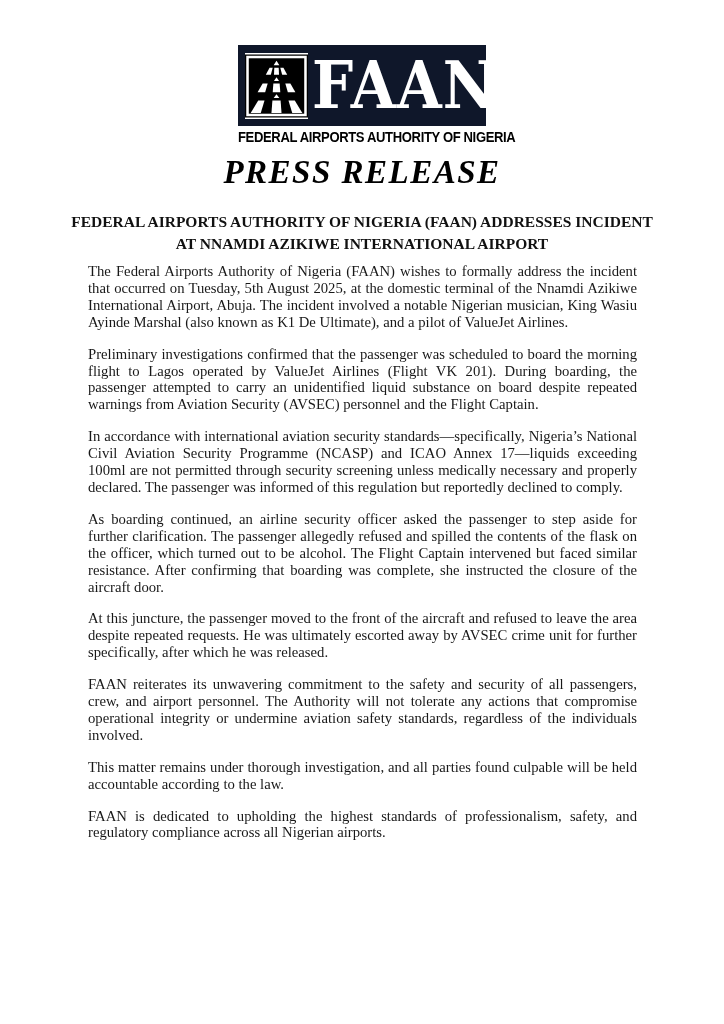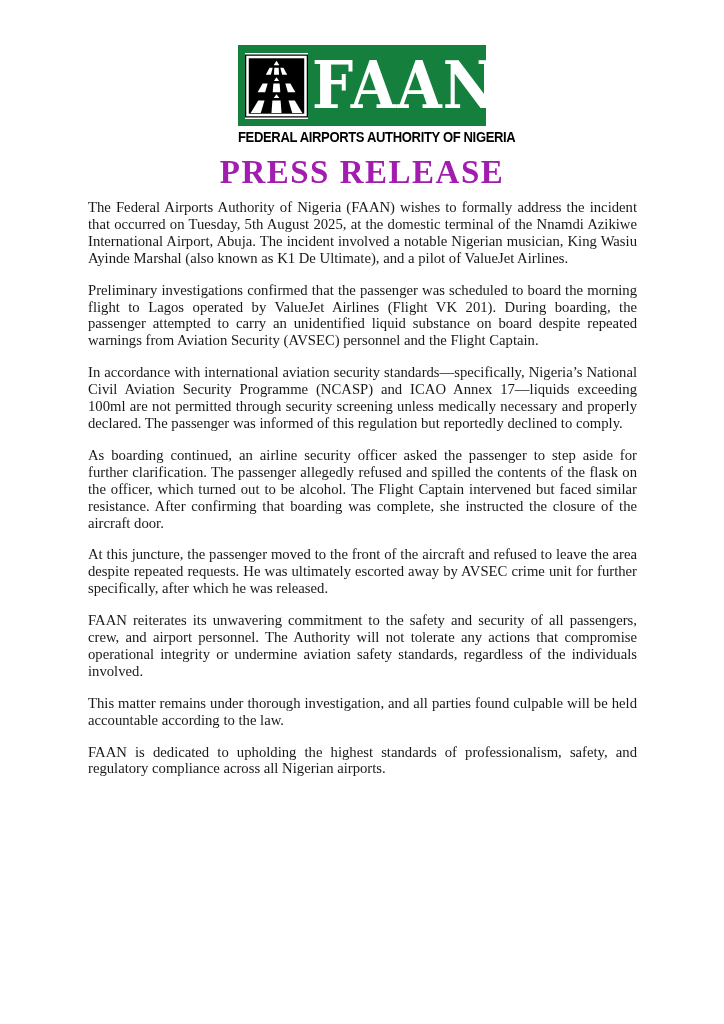--- a/index.html
+++ b/index.html
@@ -18,21 +18,21 @@
 
   
   .logo-wrap {
     width: 248px;
     margin: 0 auto;
     text-align: left;
   }
   .logo-green {
     width: 248px;
     height: 81px;
-    background: #15803d;
+    background: #0f172a;
     display: flex;
     align-items: center;
     box-sizing: border-box;
     padding-left: 7px;
   }
   .logo-icon-box {
     width: 63px;
     height: 66px;
     background: #000000;
     box-shadow: inset 0 0 0 3px #ffffff, inset 0 0 0 5px #000000;
@@ -63,21 +63,22 @@
     transform-origin: left center;
   }
 
   
   .press-title {
     text-align: center;
     font-weight: bold;
     font-size: 33px;
     letter-spacing: 1.5px;
     margin-top: 9px;
-    color: #a21caf;
+    color: #000000;
+    font-style: italic;
   }
 
   
   .release-date {
     margin: 19px 87px 0 88px;
     font-size: 15px;
   }
 
   
   .headline {
@@ -142,20 +143,24 @@
         </svg>
       </div>
       <div class="logo-acronym">FAAN</div>
     </div>
     <div class="logo-orgname">FEDERAL AIRPORTS AUTHORITY OF NIGERIA</div>
   </div>
 
   <div class="press-title">PRESS RELEASE</div>
 
 
+  <div class="headline">
+    <div>FEDERAL AIRPORTS AUTHORITY OF NIGERIA (FAAN) ADDRESSES INCIDENT</div>
+    <div>AT NNAMDI AZIKIWE INTERNATIONAL AIRPORT</div>
+  </div>
 
   <div class="body-copy">
     <p>The Federal Airports Authority of Nigeria (FAAN) wishes to formally address the incident that occurred on Tuesday, 5th August 2025, at the domestic terminal of the Nnamdi Azikiwe International Airport, Abuja. The incident involved a notable Nigerian musician, King Wasiu Ayinde Marshal (also known as K1 De Ultimate), and a pilot of ValueJet Airlines.</p>
     <p>Preliminary investigations confirmed that the passenger was scheduled to board the morning flight to Lagos operated by ValueJet Airlines (Flight VK 201). During boarding, the passenger attempted to carry an unidentified liquid substance on board despite repeated warnings from Aviation Security (AVSEC) personnel and the Flight Captain.</p>
     <p>In accordance with international aviation security standards—specifically, Nigeria’s National Civil Aviation Security Programme (NCASP) and ICAO Annex 17—liquids exceeding 100ml are not permitted through security screening unless medically necessary and properly declared. The passenger was informed of this regulation but reportedly declined to comply.</p>
     <p>As boarding continued, an airline security officer asked the passenger to step aside for further clarification. The passenger allegedly refused and spilled the contents of the flask on the officer, which turned out to be alcohol. The Flight Captain intervened but faced similar resistance. After confirming that boarding was complete, she instructed the closure of the aircraft door.</p>
     <p>At this juncture, the passenger moved to the front of the aircraft and refused to leave the area despite repeated requests. He was ultimately escorted away by AVSEC crime unit for further specifically, after which he was released.</p>
     <p>FAAN reiterates its unwavering commitment to the safety and security of all passengers, crew, and airport personnel. The Authority will not tolerate any actions that compromise operational integrity or undermine aviation safety standards, regardless of the individuals involved.</p>
     <p>This matter remains under thorough investigation, and all parties found culpable will be held accountable according to the law.</p>
     <p>FAAN is dedicated to upholding the highest standards of professionalism, safety, and regulatory compliance across all Nigerian airports.</p>

